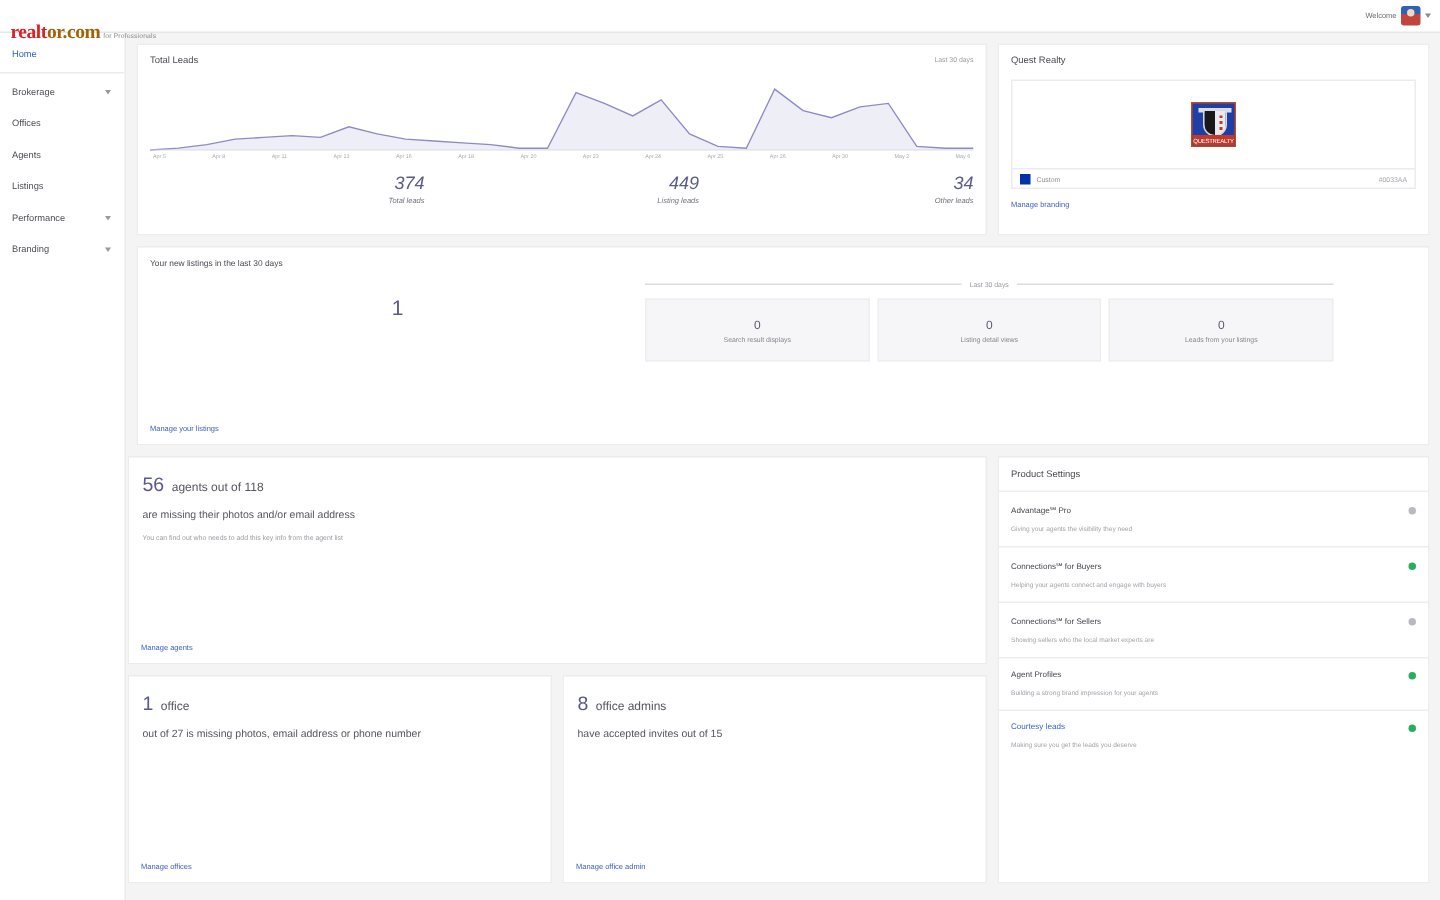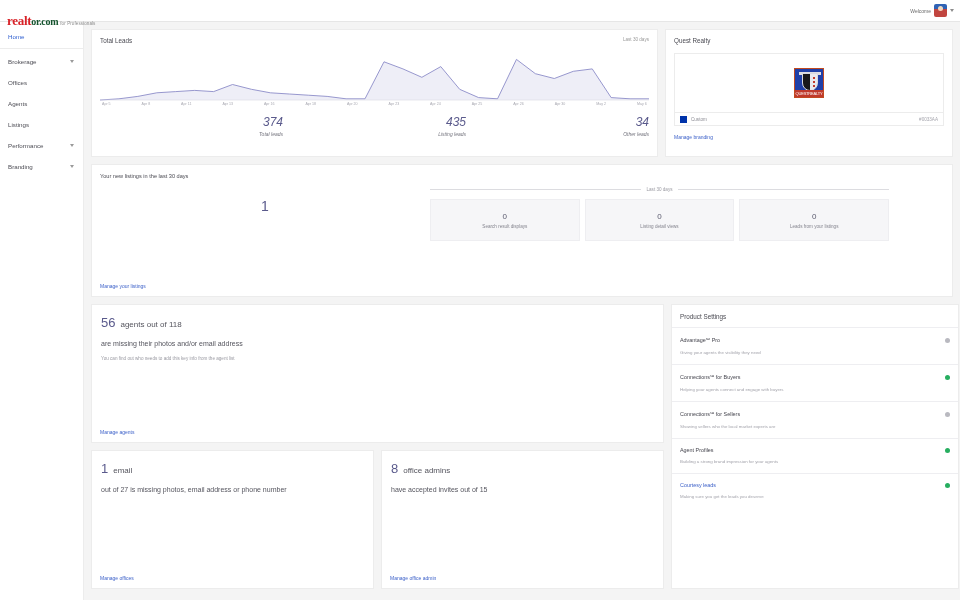--- a/index.html
+++ b/index.html
@@ -15,21 +15,21 @@
   .topbar {
     height: 22px; background: #ffffff;
     border-bottom: 1px solid #e6e6e6;
     display: flex; align-items: center;
     justify-content: space-between;
     padding: 0 6px 0 7px;
     position: relative; z-index: 5;
   }
   .logo-wrap { display: flex; align-items: baseline; }
   .logo-realt { font-family: "Liberation Serif", serif; font-size: 13px; font-weight: bold; color: #d92228; letter-spacing: -.3px; margin-top: 20px; }
-  .logo-torcom { font-family: "Liberation Serif", serif; font-size: 10px; font-weight: bold; color: #14532d; letter-spacing: -.3px; }
+  .logo-torcom { font-family: "Liberation Serif", serif; font-size: 13px; font-weight: bold; color: #a16207; letter-spacing: -.3px; }
   .logo-sub { font-size: 4.5px; color: #8a8a8a; margin-left: 2px; letter-spacing: .1px; }
   .welcome-wrap { display: flex; align-items: center; gap: 3px; }
   .welcome-text { font-size: 5px; color: #6a6a6a; }
   .avatar {
     width: 13px; height: 13px; border-radius: 2px;
     background: linear-gradient(180deg,#2f63b5 0%,#2f63b5 40%,#c1453f 41%,#c1453f 100%);
     position: relative; overflow: hidden;
   }
   .avatar::after {
     content: ""; position: absolute; left: 4px; top: 2px;
@@ -124,21 +124,21 @@
   .tile {
     flex: 1; background: #f6f6f8; border: 1px solid #eeeef1;
     height: 42px; display: flex; flex-direction: column;
     align-items: center; justify-content: center;
   }
   .tile-num { font-size: 8px; color: #5a5a6e; font-weight: 300; }
   .tile-lab { font-size: 4.6px; color: #84848e; margin-top: 3px; }
   .card-link-bottom { position: absolute; left: 8px; bottom: 7px; }
 
   
-  .mid-row { display: flex; gap: 7px; }
+  .mid-row { display: flex; gap: 7px; justify-content: flex-end; }
   .mid-left { width: 573px; flex: 0 0 573px; }
   .agents-card { height: 139px; padding: 10px 9px 0; position: relative; }
   .headline { display: flex; align-items: baseline; gap: 5px; }
   .headline .n { font-size: 13px; color: #5a5a8c; font-weight: 300; }
   .headline .t { font-size: 8px; color: #55555e; }
   .sub1 { font-size: 7px; color: #55555e; margin-top: 10px; }
   .sub2 { font-size: 4.6px; color: #9a9aa2; margin-top: 9px; }
 
   
   .pair { display: flex; gap: 7px; margin-top: 7px; }
@@ -233,21 +233,21 @@
               <span class="xlab">May 2</span>
               <span class="xlab">May 6</span>
             </div>
         </div>
         <div class="stat-row">
           <div class="stat">
             <div class="stat-num">374</div>
             <div class="stat-lab">Total leads</div>
           </div>
           <div class="stat">
-            <div class="stat-num">435</div>
+            <div class="stat-num">449</div>
             <div class="stat-lab">Listing leads</div>
           </div>
           <div class="stat">
             <div class="stat-num">34</div>
             <div class="stat-lab">Other leads</div>
           </div>
         </div>
       </section>
 
       <section class="card brand-card">
@@ -314,21 +314,21 @@
           </div>
           <div class="sub1">are missing their photos and/or email address</div>
           <div class="sub2">You can find out who needs to add this key info from the agent list</div>
           <div class="link card-link-bottom">Manage agents</div>
         </section>
 
         <div class="pair">
           <section class="card office-card">
             <div class="headline">
               <span class="n">1</span>
-              <span class="t">email</span>
+              <span class="t">office</span>
             </div>
             <div class="sub1">out of 27 is missing photos, email address or phone number</div>
             <div class="link card-link-bottom">Manage offices</div>
           </section>
 
           <section class="card office-card">
             <div class="headline">
               <span class="n">8</span>
               <span class="t">office admins</span>
             </div>

